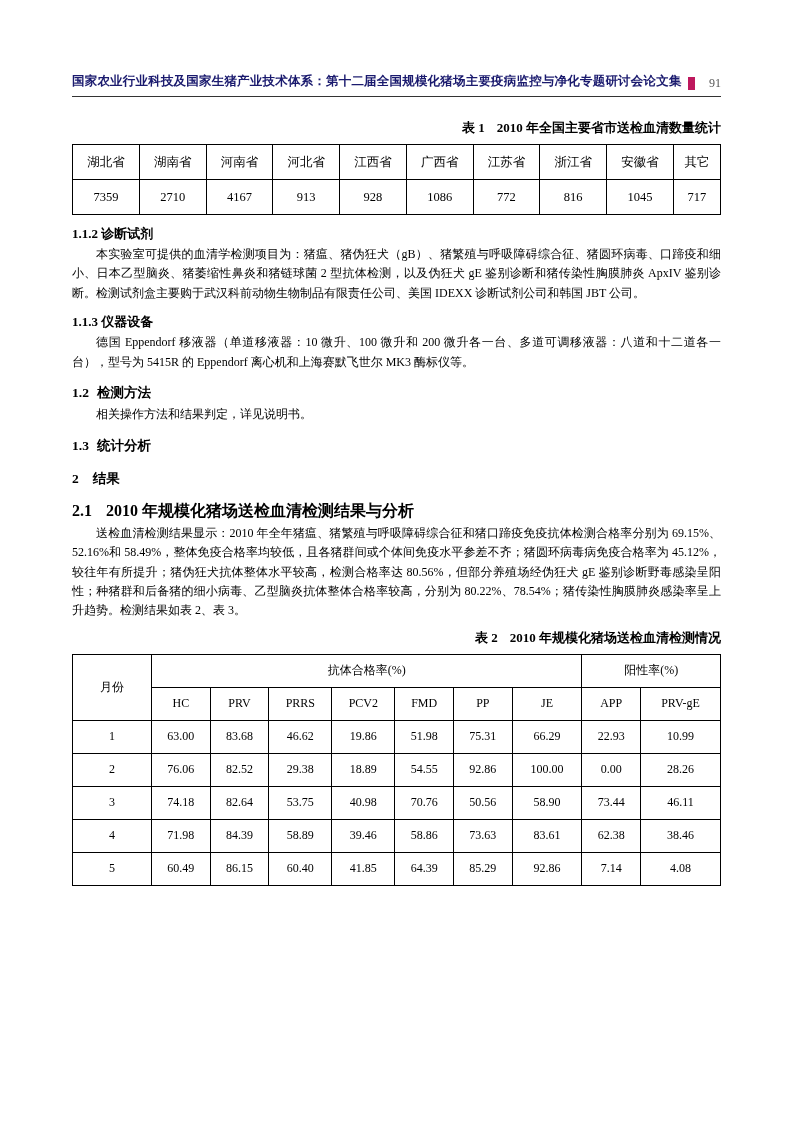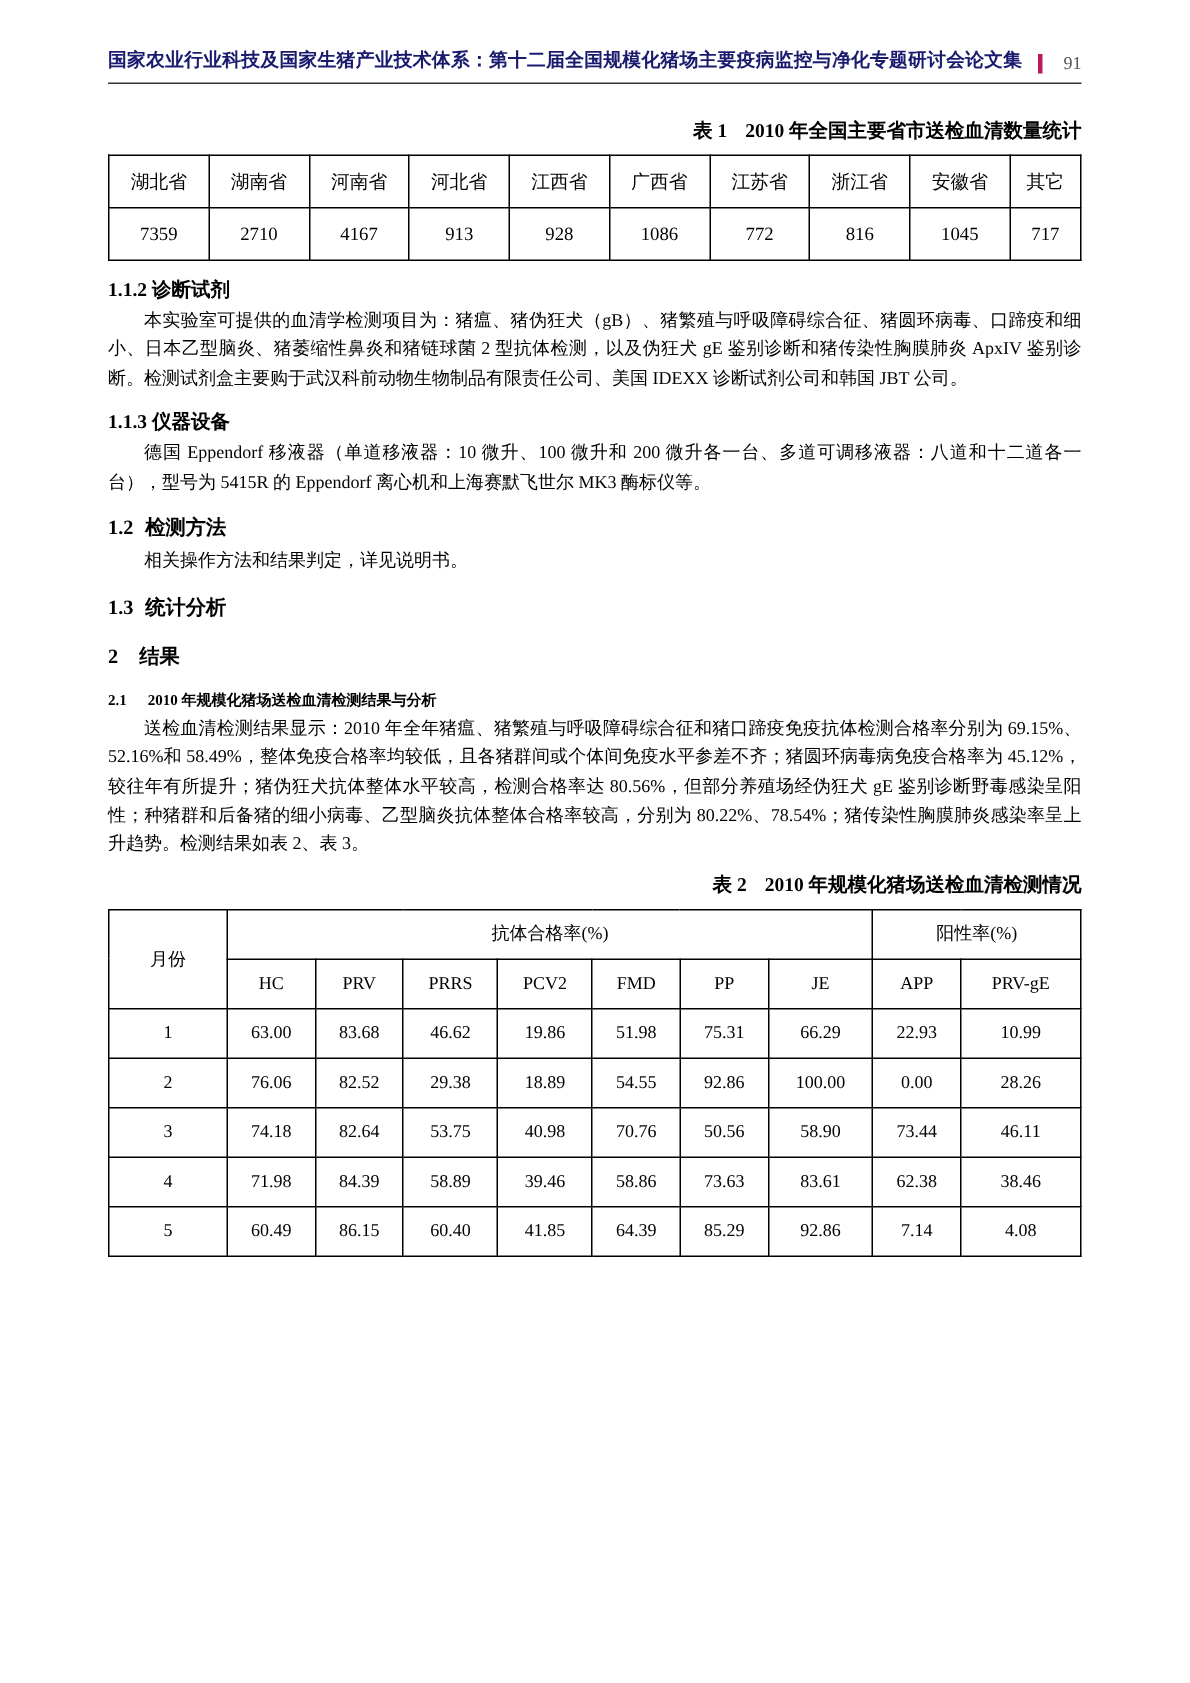--- a/index.html
+++ b/index.html
@@ -13,21 +13,21 @@
     font-family: "Liberation Serif", "DejaVu Serif", serif;
     color: #000000;
     position: relative;
     overflow: hidden;
   }
   .page {
     position: relative;
     width: 793px;
     height: 1122px;
     box-sizing: border-box;
-    padding: 32px 72px 40px 72px;
+    padding: 73px 72px 40px 72px;
     border-radius: 31px;
   }
   
   .header {
     display: flex;
     align-items: flex-end;
     justify-content: space-between;
     border-bottom: 1px solid #333;
     padding-bottom: 6px;
     margin-bottom: 22px;
@@ -36,21 +36,21 @@
     font-size: 12.5px;
     font-weight: bold;
     letter-spacing: 0.2px;
     color: #1a1a6e;
     font-family: "Liberation Serif", "DejaVu Serif", serif;
   }
   .header-page {
     font-size: 12px;
     color: #555;
     padding-left: 14px;
-    border-left: 3px solid #be185d;
+    border-left: 7px solid #be185d;
     line-height: 1;
     padding-bottom: 1px;
   }
   
   .tbl-caption {
     text-align: right;
     font-size: 13px;
     font-weight: bold;
     margin: 8px 0 7px 0;
   }
@@ -86,21 +86,21 @@
     margin: 12px 0 3px 0;
   }
   h3.sec-b .sec-num { margin-right: 8px; }
   h2.sec-main {
     font-size: 13.5px;
     font-weight: bold;
     margin: 15px 0 6px 0;
   }
   h2.sec-main .sec-num { margin-right: 14px; }
   h3.sec-sub2 {
-    font-size: 10px;
+    font-size: 16px;
     font-weight: bold;
     margin: 13px 0 0 0;
   }
   h3.sec-sub2 .sec-num { margin-right: 14px; }
   p.body {
     font-size: 12px;
     line-height: 1.62;
     margin: 2px 0;
     text-align: justify;
     text-indent: 2em;

